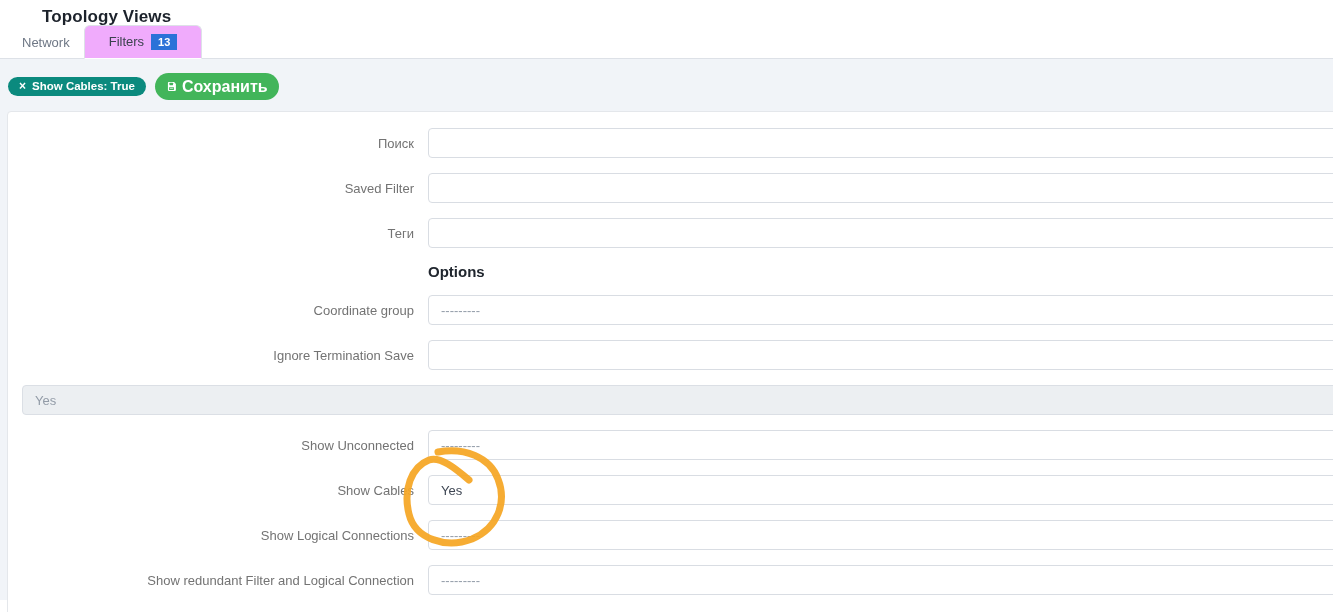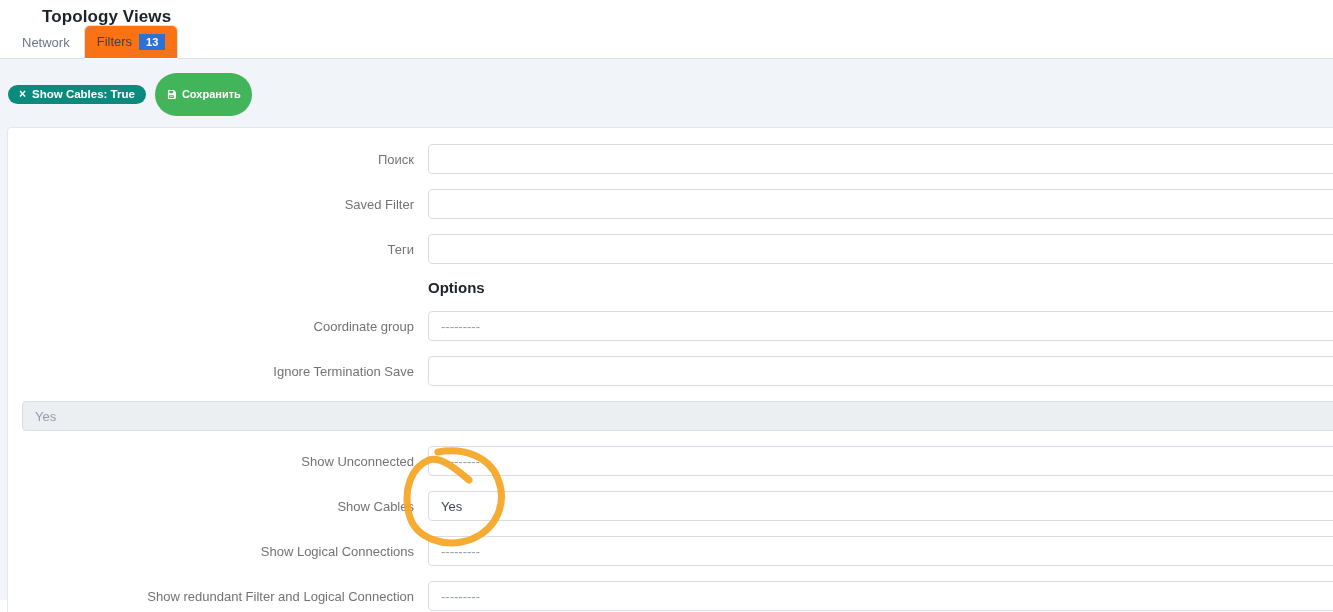--- a/index.html
+++ b/index.html
@@ -18,45 +18,45 @@
   .tab-bar {
     display: flex; align-items: flex-end;
     border-bottom: 1px solid #dde1e7;
     padding-left: 8px; height: 32px;
   }
   .tab {
     font-size: 13px; padding: 8px 14px 8px 14px;
     color: #6e7785; cursor: pointer; line-height: 14px;
   }
   .tab.active {
-    background: #f97316;
+    background: #f0abfc;
     border: 1px solid #dde1e7; border-bottom: 1px solid #ffffff;
     border-radius: 6px 6px 0 0;
     color: #3b424e; margin-bottom: -1px;
     display: flex; align-items: center; gap: 7px;
-    padding: 8px 12px;
+    padding: 8px 24px;
   }
   .tab-badge {
     background: #2B72D8; color: #fff; font-size: 11px; font-weight: bold;
     border-radius: 0; padding: 2px 7px; line-height: 12px;
   }
   
   .content { background: #f1f4f8; height: 541px; }
   .pills-row { padding: 14px 0 0 8px; display: flex; gap: 9px; align-items: center; }
   .chip {
     background: #0B8A7E; color: #ffffff; border-radius: 999px;
     font-size: 11.5px; font-weight: bold;
     padding: 4px 11px; display: inline-flex; align-items: center; gap: 6px;
     line-height: 11px; cursor: pointer;
   }
   .chip .x { font-size: 12px; font-weight: bold; }
   .save-btn {
     background: #42B55A; color: #ffffff; border: none; border-radius: 999px;
-    font-size: 11px; font-weight: bold; font-family: "Liberation Sans", sans-serif;
-    padding: 16px 11px; display: inline-flex; align-items: center; gap: 5px;
+    font-size: 16px; font-weight: bold; font-family: "Liberation Sans", sans-serif;
+    padding: 8px 11px; display: inline-flex; align-items: center; gap: 5px;
     line-height: 11px; cursor: pointer;
   }
   
   .card {
     background: #ffffff;
     border: 1px solid #e4e7eb;
     border-radius: 4px;
     margin: 11px 0 0 7px;
     width: 1356px;           
     min-height: 520px;

